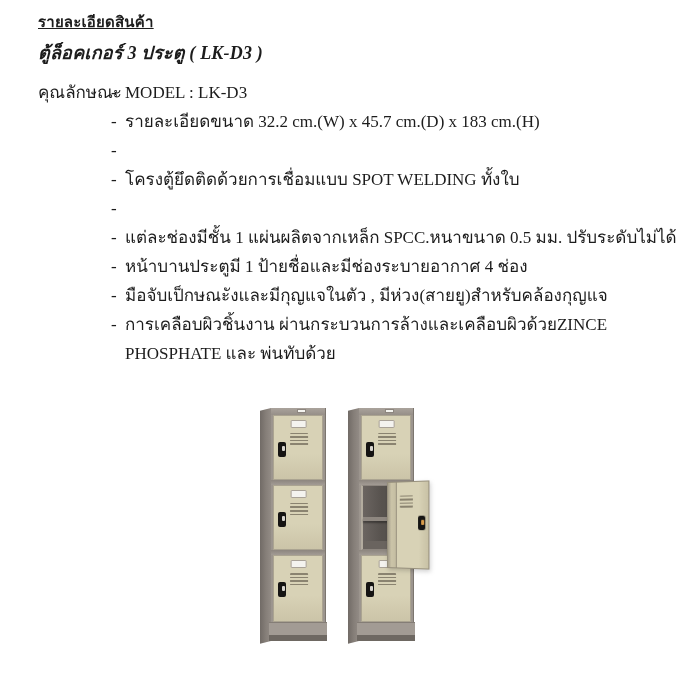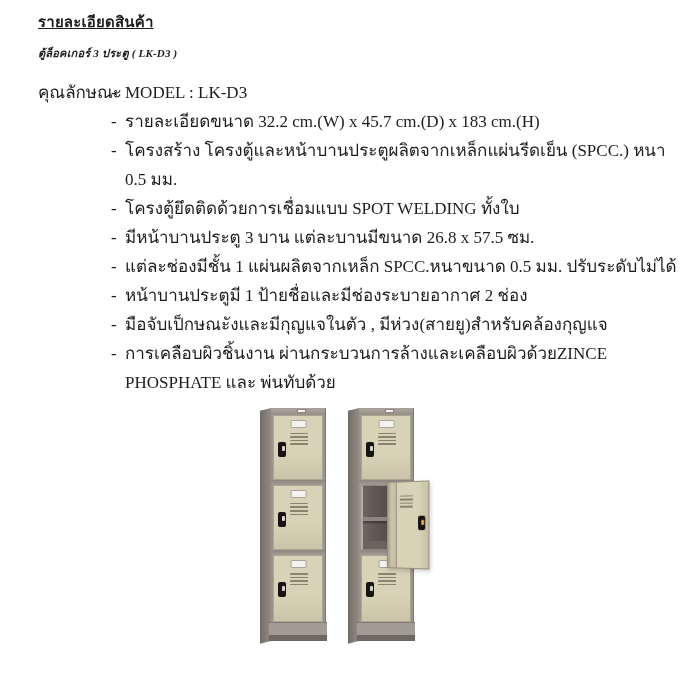--- a/index.html
+++ b/index.html
@@ -11,21 +11,21 @@
   }
   .page{position:absolute;inset:0;background:#fff;margin-left:8px;}
 
   
   .doc-text{position:absolute;left:30px;top:10px;width:648px;}
   .doc-title{
     font-size:15px;font-weight:bold;text-decoration:underline;
     margin:2px 0 0 0;line-height:20px;letter-spacing:.2px;
   }
   .doc-subtitle{
-    font-size:11px;font-weight:bold;font-style:italic;
+    font-size:18px;font-weight:bold;font-style:italic;
     margin:10px 0 0 0;line-height:22px;letter-spacing:.2px;
   }
   .features{display:flex;margin-top:14px;font-size:17px;}
   .features-label{width:73px;flex:0 0 73px;line-height:29px;}
   .features-list{flex:1;}
   .feature-row{display:flex;line-height:29px;}
   .feature-row .dash{width:14px;flex:0 0 14px;}
   .feature-row.continuation .dash{visibility:hidden;}
 
   
@@ -132,37 +132,35 @@
         <div class="feature-row">
           <span class="dash">-</span>
           <span class="text">MODEL : LK-D3</span>
         </div>
         <div class="feature-row">
           <span class="dash">-</span>
           <span class="text">รายละเอียดขนาด  32.2 cm.(W)  x  45.7 cm.(D)  x 183 cm.(H)</span>
         </div>
         <div class="feature-row">
           <span class="dash">-</span>
-          <span class="text">โครงสร้าง  โครงตู้และหน้าบานประตูผลิตจากเหล็กแผ่นรีดเย็น (SPCC.) หนา 0.5 มม.</span>
         </div>
         <div class="feature-row">
           <span class="dash">-</span>
           <span class="text">โครงตู้ยึดติดด้วยการเชื่อมแบบ  SPOT  WELDING  ทั้งใบ</span>
         </div>
         <div class="feature-row">
           <span class="dash">-</span>
-          <span class="text">มีหน้าบานประตู 3 บาน แต่ละบานมีขนาด 26.8 x 57.5 ซม.</span>
         </div>
         <div class="feature-row">
           <span class="dash">-</span>
           <span class="text">แต่ละช่องมีชั้น 1 แผ่นผลิตจากเหล็ก SPCC.หนาขนาด 0.5 มม. ปรับระดับไม่ได้</span>
         </div>
         <div class="feature-row">
           <span class="dash">-</span>
-          <span class="text">หน้าบานประตูมี 1 ป้ายชื่อและมีช่องระบายอากาศ 2 ช่อง</span>
+          <span class="text">หน้าบานประตูมี 1 ป้ายชื่อและมีช่องระบายอากาศ 4 ช่อง</span>
         </div>
         <div class="feature-row">
           <span class="dash">-</span>
           <span class="text">มือจับเป็กษณะังและมีกุญแจในตัว , มีห่วง(สายยู)สำหรับคล้องกุญแจ</span>
         </div>
         <div class="feature-row">
           <span class="dash">-</span>
           <span class="text">การเคลือบผิวชิ้นงาน ผ่านกระบวนการล้างและเคลือบผิวด้วยZINCE PHOSPHATE และ พ่นทับด้วย</span>
         </div>
       </div>

